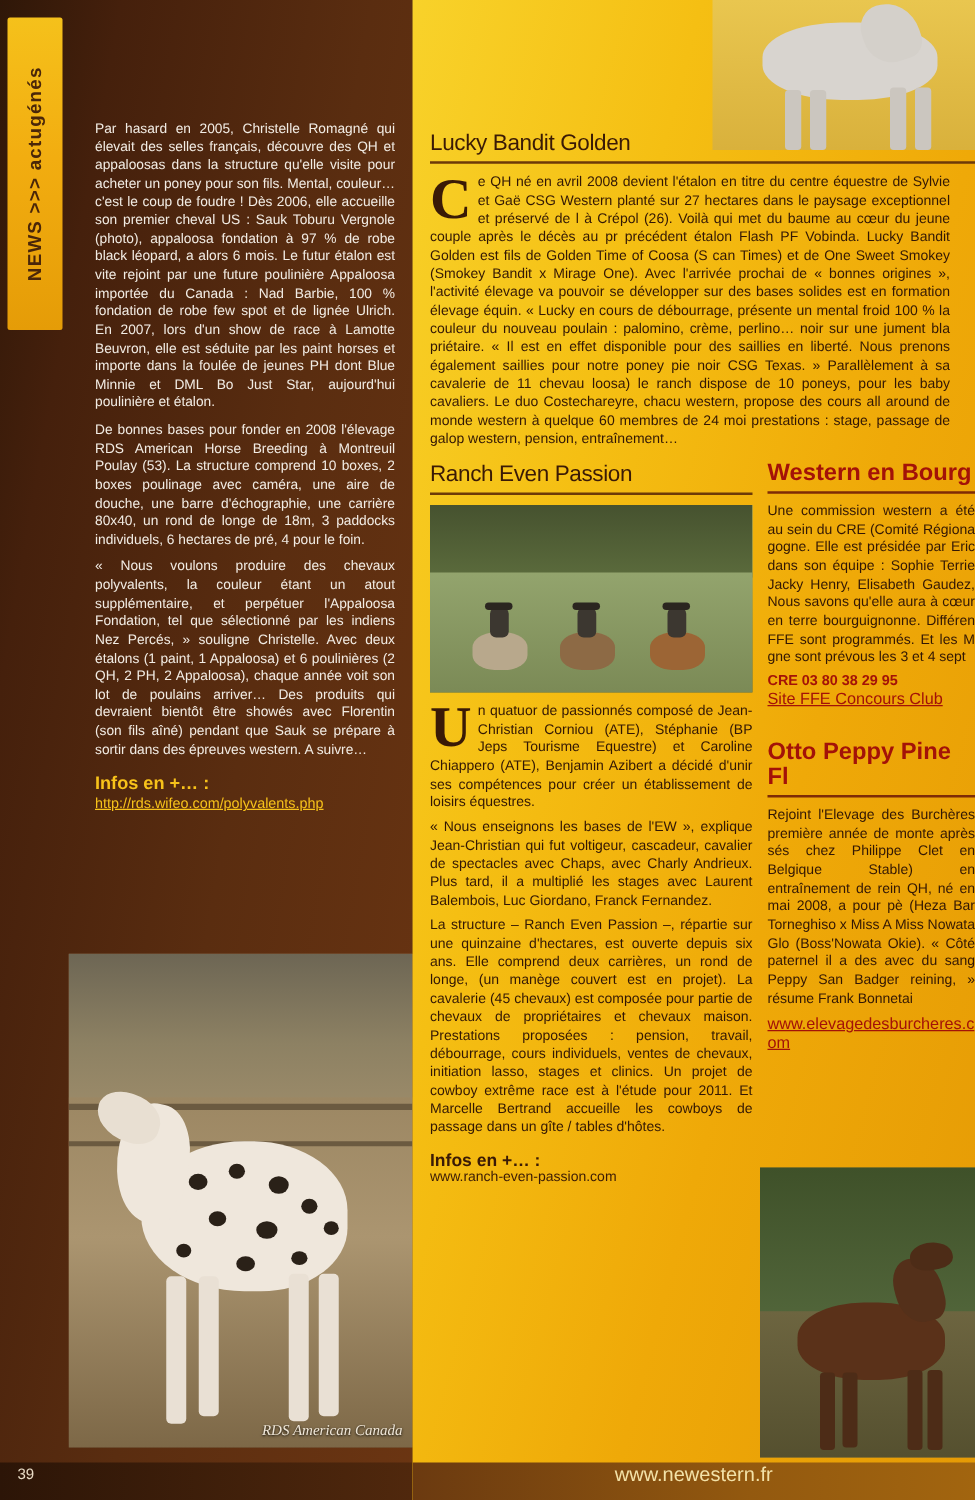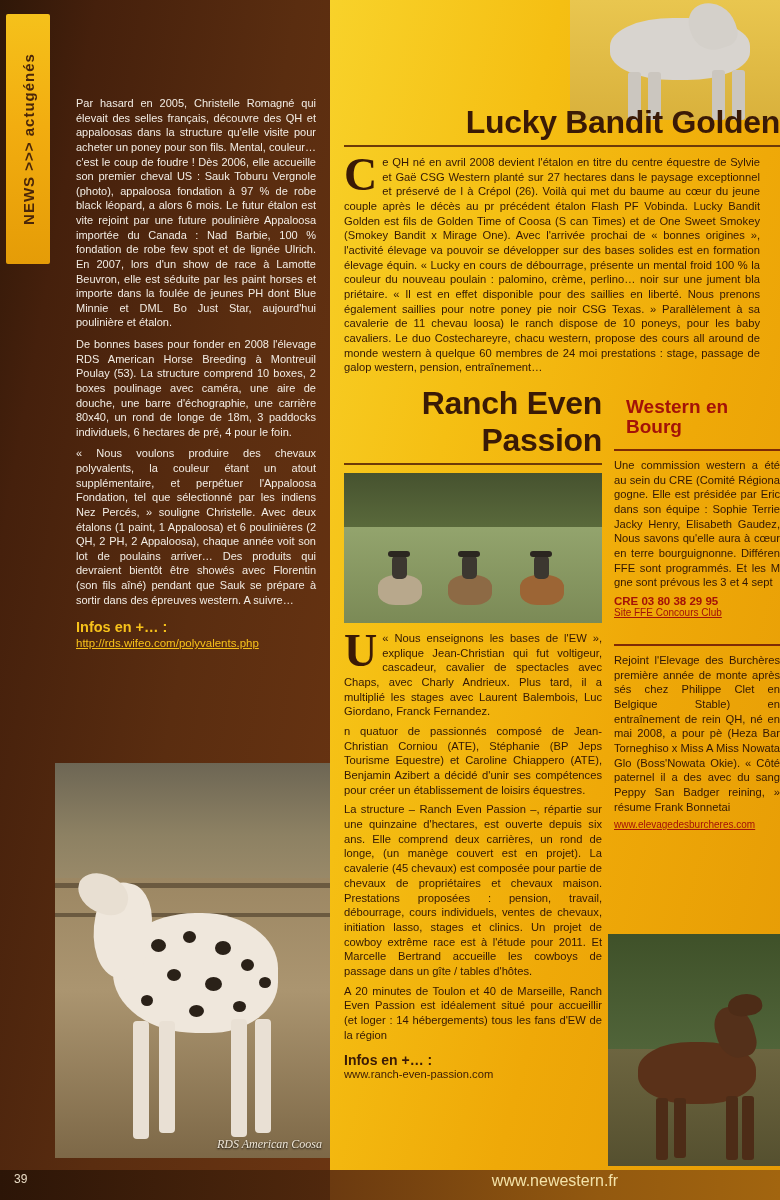--- a/index.html
+++ b/index.html
@@ -111,25 +111,24 @@
   
   .right-col{
     flex:1;
     position:relative;
     background:linear-gradient(105deg,#f8d22a 0%,#f5bf13 30%,#efa908 62%,#e59a05 100%);
     overflow:hidden;
   }
   .rc-pad{position:absolute;left:14px;top:0;right:0;bottom:0;}
   h2.head-yellow{
     margin:0;
-    font-size:32px;
+    font-size:18px;
     color:#3a1a06;
-    font-weight:bold;
+    font-weight:normal;
     letter-spacing:-.3px;
-    text-align:right;
   }
   .rule{
     height:2px;background:#6d3a08;margin:4px 0 8px 0;
   }
   .rc-body{
     font-size:11.2px;line-height:1.31;color:#321705;text-align:justify;
   }
   .rc-body p{margin:0 0 5px 0;}
   .dropcap{
     float:left;
@@ -159,25 +158,25 @@
   .ranch-photo .trees{position:absolute;left:0;top:0;right:0;height:58px;background:linear-gradient(180deg,#46522f 0%,#5b6b3c 100%);}
   .ranch-photo .field{position:absolute;left:0;top:54px;right:0;bottom:0;background:linear-gradient(180deg,#93a46d 0%,#7b8a56 100%);}
   .rider{position:absolute;bottom:18px;width:44px;height:62px;}
   .rider .hbody{position:absolute;bottom:0;left:0;width:44px;height:30px;border-radius:40%;}
   .rider .rtorso{position:absolute;bottom:26px;left:14px;width:15px;height:24px;background:#3c3730;border-radius:5px;}
   .rider .rhat{position:absolute;bottom:48px;left:10px;width:22px;height:6px;background:#2b2620;border-radius:3px;}
   .twocol{display:flex;gap:12px;}
   .col-a{width:258px;}
   .col-b{flex:1;}
   h3.head-red{
-    margin:12px;font-size:19px;color:#a31208;font-weight:bold;line-height:1.05;
+    margin:0;font-size:19px;color:#a31208;font-weight:bold;line-height:1.05;
   }
   .rule-red{height:2px;background:#7e2b06;margin:4px 0 7px 0;}
   .phone-red{color:#a31208;font-weight:bold;font-size:11.5px;}
-  .link-red{color:#a31208;font-size:10px;text-decoration:underline;word-break:break-all;display:block;}
+  .link-red{color:#a31208;font-size:13px;text-decoration:underline;word-break:break-all;display:block;}
   .bottom-photo{
     position:absolute;right:0;bottom:34px;width:172px;height:232px;
     background:linear-gradient(180deg,#4b5a33 0%,#3f4d2c 40%,#5d5a3a 100%);
     overflow:hidden;
   }
   .bottom-photo .bshrub{position:absolute;left:0;top:0;right:0;height:120px;background:linear-gradient(180deg,#3f5129 0%,#51653a 100%);}
   .bottom-photo .bground{position:absolute;left:0;top:115px;right:0;bottom:0;background:linear-gradient(180deg,#6d6540 0%,#55502f 100%);}
   .bh-body{position:absolute;left:30px;top:108px;width:118px;height:62px;background:#5a3119;border-radius:45%;}
   .bh-neck{position:absolute;left:108px;top:72px;width:38px;height:52px;background:#54301a;border-radius:40% 55% 30% 50%;transform:rotate(-14deg);}
   .bh-head{position:absolute;left:120px;top:60px;width:34px;height:22px;background:#4d2c17;border-radius:50% 60% 40% 50%;transform:rotate(-10deg);}
@@ -234,21 +233,21 @@
       <div class="spot" style="left:128px;top:168px;width:13px;height:12px;"></div>
       <div class="spot" style="left:160px;top:178px;width:16px;height:14px;"></div>
       <div class="spot" style="left:112px;top:206px;width:14px;height:12px;"></div>
       <div class="spot" style="left:150px;top:214px;width:17px;height:14px;"></div>
       <div class="spot" style="left:186px;top:196px;width:13px;height:12px;"></div>
       <div class="spot" style="left:86px;top:232px;width:12px;height:11px;"></div>
       <div class="spot" style="left:134px;top:242px;width:15px;height:12px;"></div>
       <div class="spot" style="left:178px;top:238px;width:13px;height:11px;"></div>
       <div class="spot" style="left:204px;top:214px;width:12px;height:11px;"></div>
 
-      <div class="photo-cap">RDS American Coosa</div>
+      <div class="photo-cap">RDS American Canada</div>
     </div>
 
     <div class="left-footer-strip"></div>
     <div class="pagenum">39</div>
   </div>
 
   <div class="right-col">
 
     <div class="topphoto">
       <div class="gh-body"></div>
@@ -291,24 +290,23 @@
             </div>
             <div class="rider" style="left:176px;">
               <div class="hbody" style="background:#9c6535;"></div>
               <div class="rtorso"></div>
               <div class="rhat"></div>
             </div>
           </div>
 
           <div class="rc-body" style="margin-top:8px;">
             <span class="dropcap">U</span>
+            <p>n quatuor de passionnés composé de Jean-Christian Corniou (ATE), Stéphanie (BP Jeps Tourisme Equestre) et Caroline Chiappero (ATE), Benjamin Azibert a décidé d'unir ses compétences pour créer un établissement de loisirs équestres.</p>
             <p>« Nous enseignons les bases de l'EW », explique Jean-Christian qui fut voltigeur, cascadeur, cavalier de spectacles avec Chaps, avec Charly Andrieux. Plus tard, il a multiplié les stages avec Laurent Balembois, Luc Giordano, Franck Fernandez.</p>
-            <p>n quatuor de passionnés composé de Jean-Christian Corniou (ATE), Stéphanie (BP Jeps Tourisme Equestre) et Caroline Chiappero (ATE), Benjamin Azibert a décidé d'unir ses compétences pour créer un établissement de loisirs équestres.</p>
             <p>La structure – Ranch Even Passion –, répartie sur une quinzaine d'hectares, est ouverte depuis six ans. Elle comprend deux carrières, un rond de longe, (un manège couvert est en projet). La cavalerie (45 chevaux) est composée pour partie de chevaux de propriétaires et chevaux maison. Prestations proposées : pension, travail, débourrage, cours individuels, ventes de chevaux, initiation lasso, stages et clinics. Un projet de cowboy extrême race est à l'étude pour 2011. Et Marcelle Bertrand accueille les cowboys de passage dans un gîte / tables d'hôtes.</p>
-            <p>A 20 minutes de Toulon et 40 de Marseille, Ranch Even Passion est idéalement situé pour accueillir (et loger : 14 hébergements) tous les fans d'EW de la région</p>
           </div>
 
           <div class="infos-dark" style="margin-top:10px;">
             <div>Infos en +… :</div>
             <div class="u">www.ranch-even-passion.com</div>
           </div>
         </div>
 
         <div class="col-b">
 
@@ -316,20 +314,21 @@
             <h3 class="head-red">Western en Bourg</h3>
             <div class="rule-red"></div>
             <div class="rc-body">
               <p>Une commission western a été au sein du CRE (Comité Régiona gogne. Elle est présidée par Eric dans son équipe : Sophie Terrie Jacky Henry, Elisabeth Gaudez, Nous savons qu'elle aura à cœur en terre bourguignonne. Différen FFE sont programmés. Et les M gne sont prévous les 3 et 4 sept</p>
             </div>
             <div class="phone-red">CRE 03 80 38 29 95</div>
             <a class="link-red" href="#">Site FFE Concours Club</a>
           </div>
 
           <div style="margin-top:26px;">
+            <h3 class="head-red">Otto Peppy Pine Fl</h3>
             <div class="rule-red"></div>
             <div class="rc-body">
               <p>Rejoint l'Elevage des Burchères première année de monte après sés chez Philippe Clet en Belgique Stable) en entraînement de rein QH, né en mai 2008, a pour pè (Heza Bar Torneghiso x Miss A Miss Nowata Glo (Boss'Nowata Okie). « Côté paternel il a des avec du sang Peppy San Badger reining, » résume Frank Bonnetai</p>
             </div>
             <a class="link-red" href="#">www.elevagedesburcheres.com</a>
           </div>
 
         </div>
       </div>
     </div>

